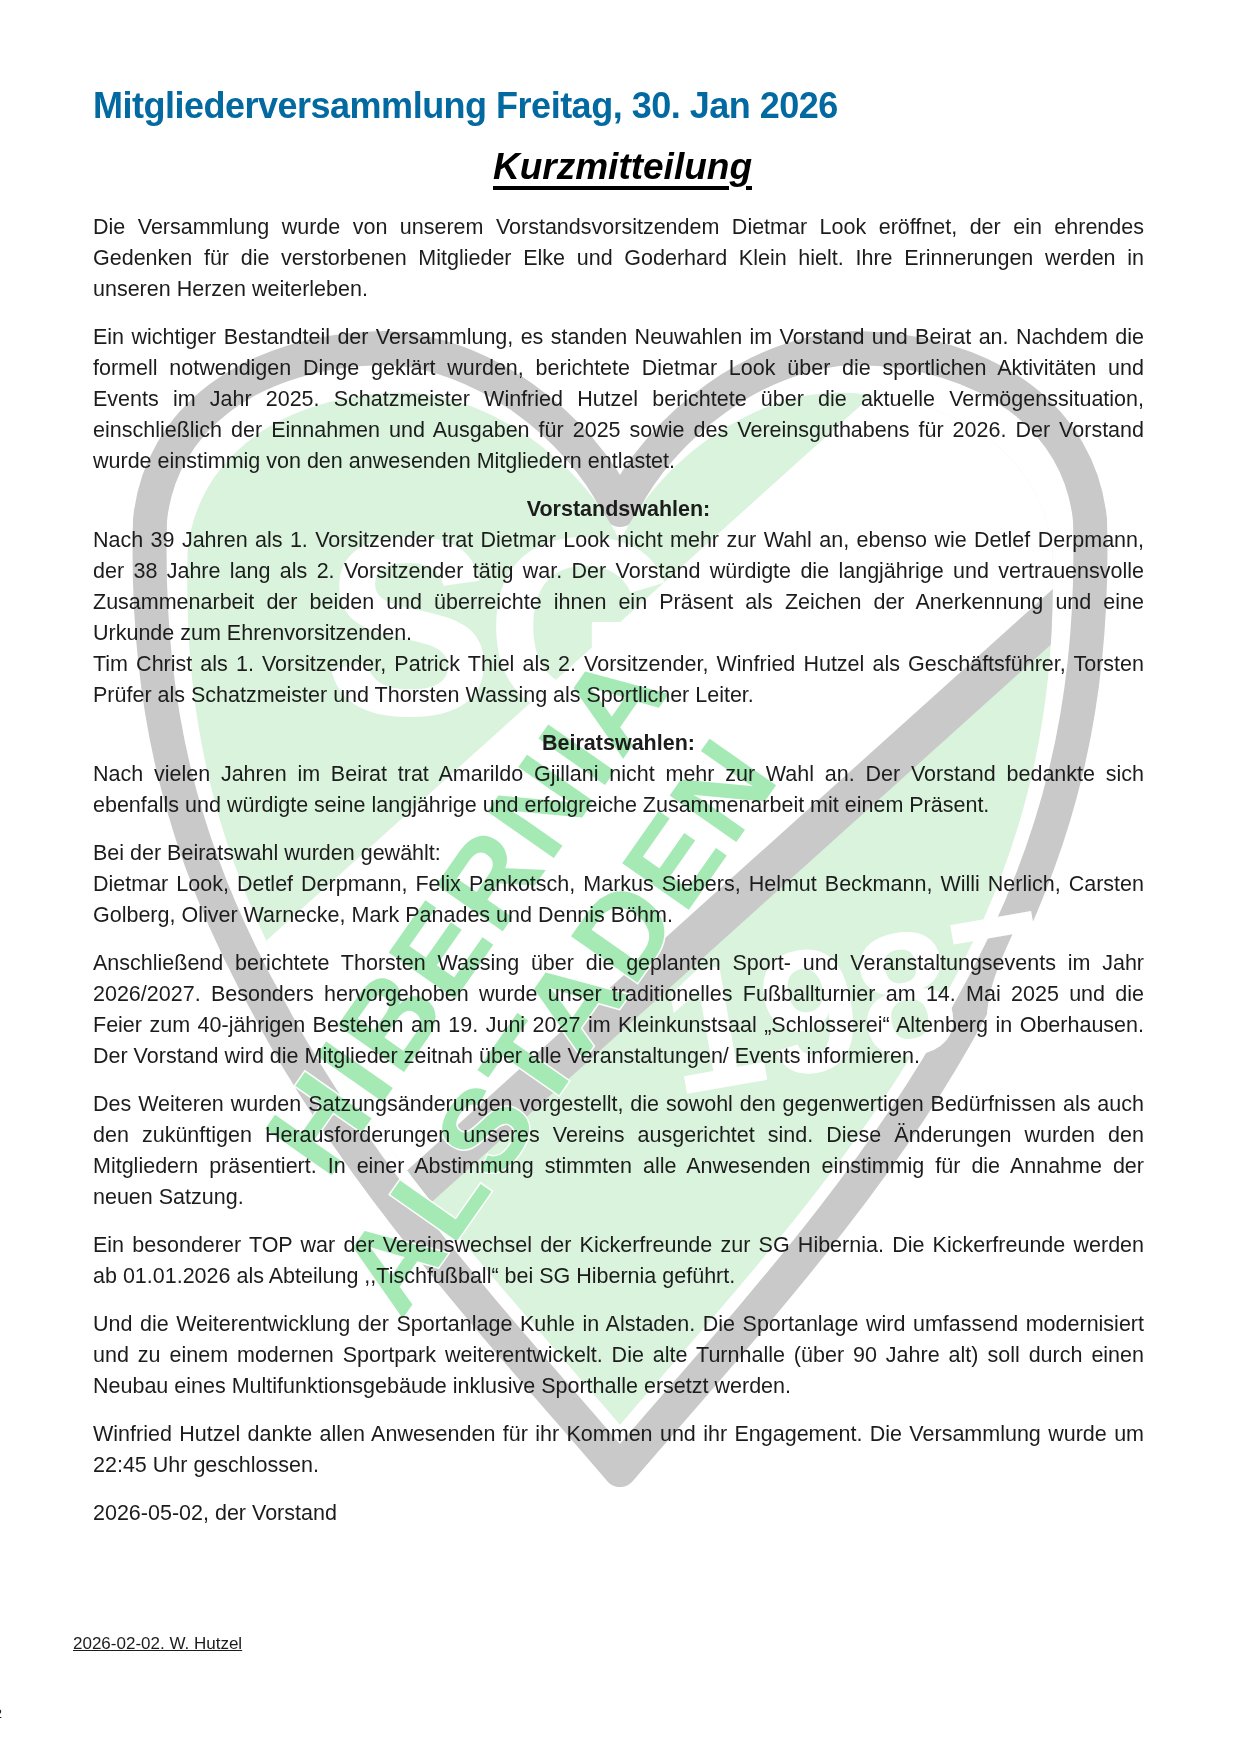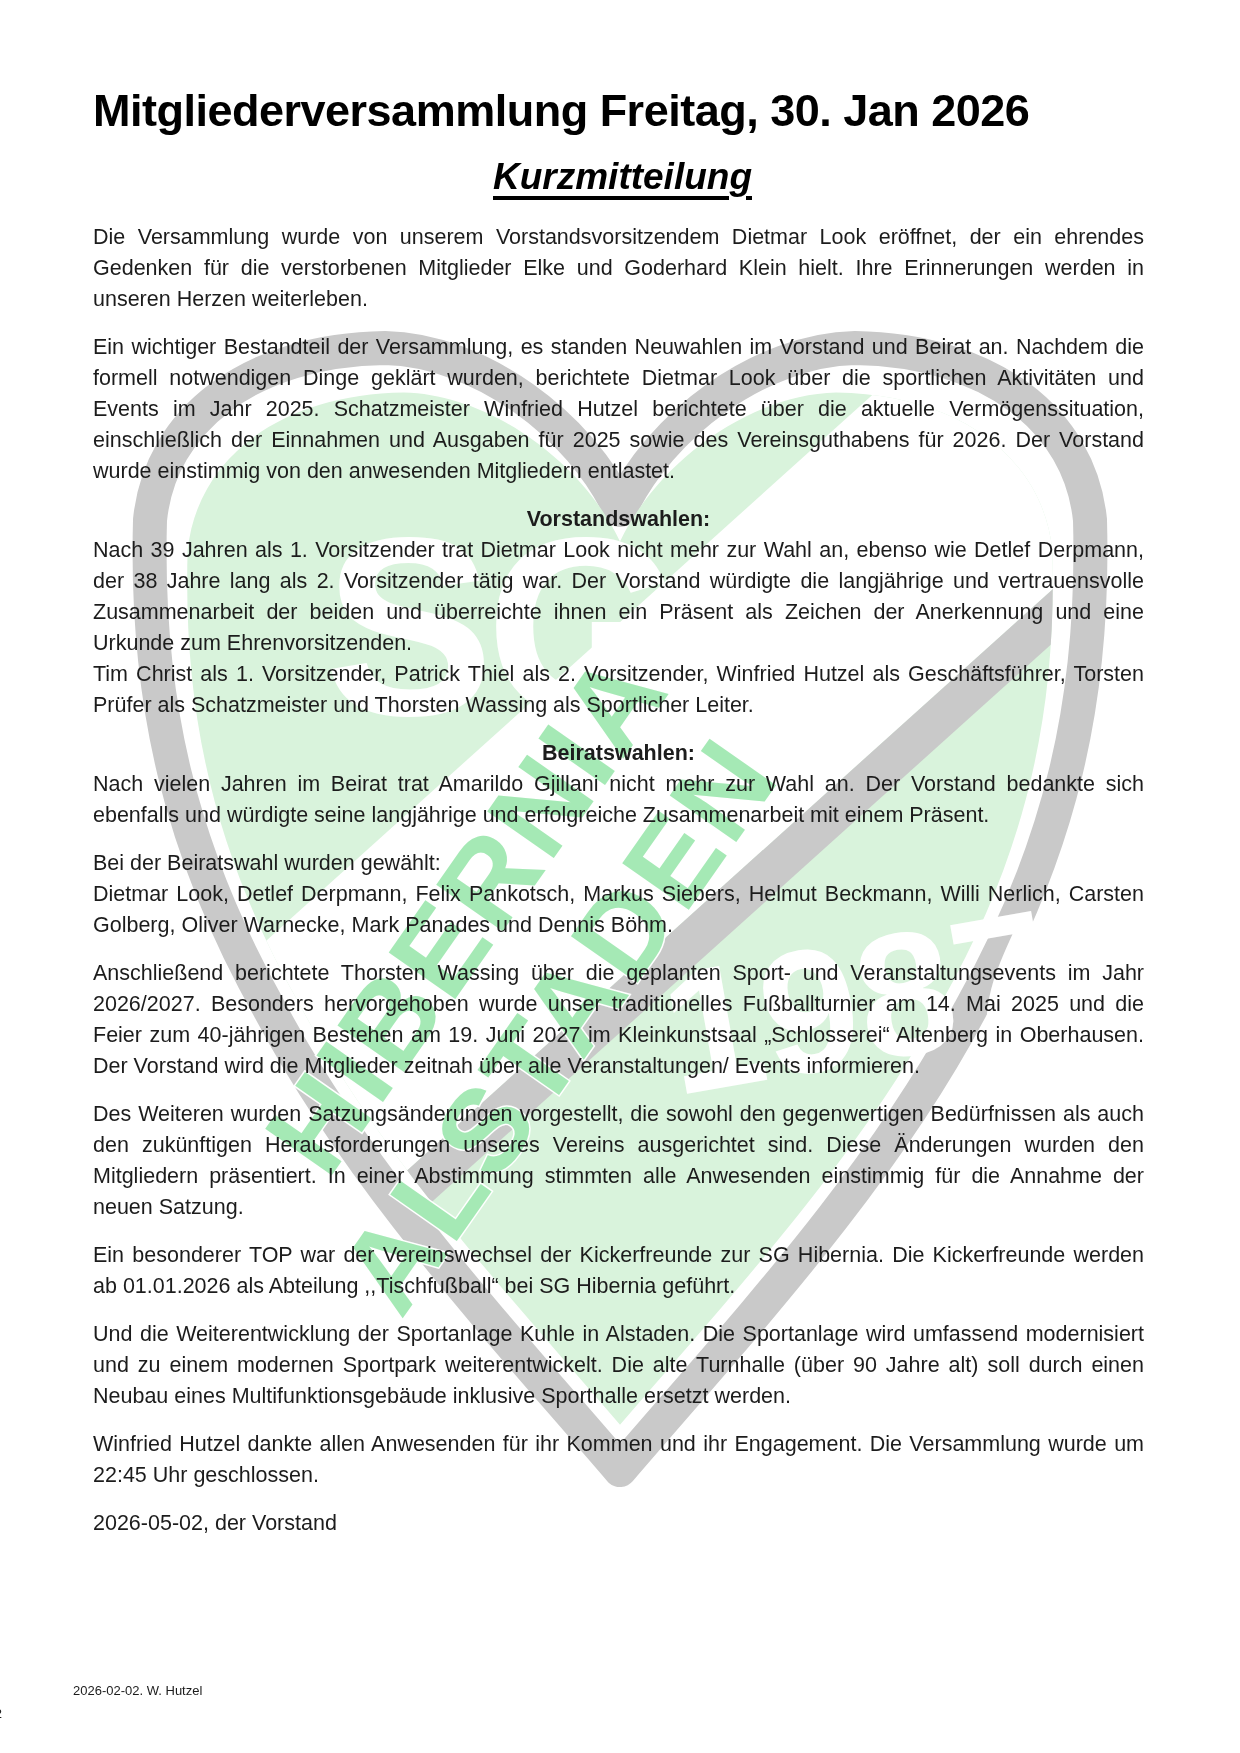--- a/index.html
+++ b/index.html
@@ -19,25 +19,25 @@
     z-index:0;
     pointer-events:none;
   }
   
   .content{
     position:relative;z-index:1;
     padding:86px 88px 0 93px;
   }
   .doc-title{
     margin:0 0 20px 0;
-    font-size:45px;
+    font-size:36px;
     line-height:1.1;
     font-weight:700;
     letter-spacing:-0.5px;
-    color:#000000;
+    color:#0369a1;
     white-space:nowrap;
   }
   .doc-subtitle{
     margin:16px 0 24px 0;
     text-align:center;
     font-size:37px;
     font-weight:700;
     font-style:italic;
     color:#000;
   }
@@ -48,24 +48,25 @@
   }
   .blocks{font-size:21.5px;line-height:31px;}
   .block{margin:17px 8px 0 0;text-align:justify;}
   .block.first{margin-top:10px;}
   .block.cont{margin-top:0;}
   .block.heading{font-weight:700;margin-top:17px;text-align:center;}
   .block.plain{text-align:left;}
   
   .footer-note{
     position:absolute;
-    left:73px;top:1683px;
-    font-size:13px;
+    left:73px;top:1634px;
+    font-size:17px;
     color:#1c1c1c;
     z-index:1;
+    text-decoration:underline;
   }
   .edge-fragment{
     position:absolute;
     left:-5px;top:1707px;
     font-size:12.5px;
     color:#1c1c1c;
     z-index:1;
   }
 </style>
 </head>

